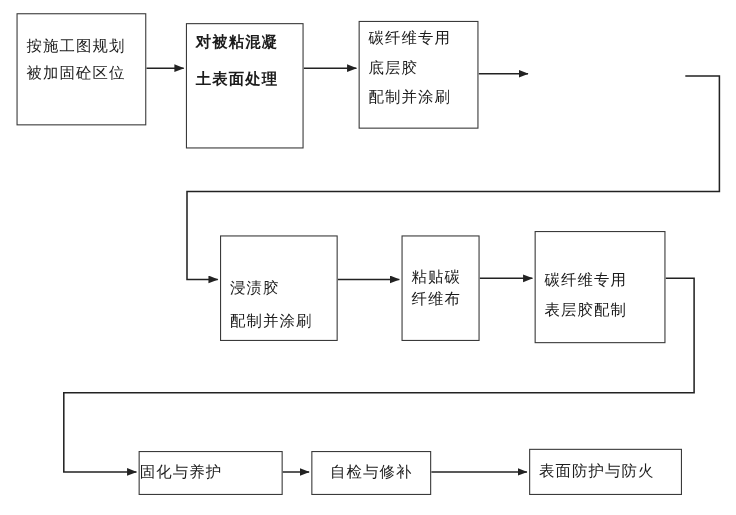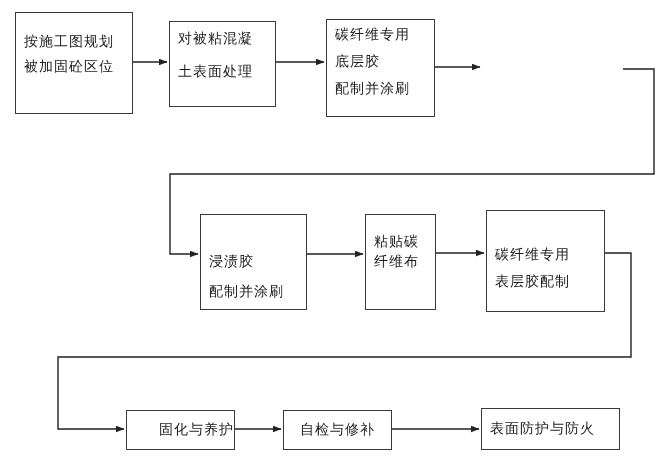--- a/index.html
+++ b/index.html
@@ -29,27 +29,27 @@
     background: #ffffff;
     color: #1c1c1c;
     font-size: 14px;
     letter-spacing: 1px;
     white-space: pre-line;
     padding-left: 8px;
     padding-right: 4px;
   }
   
   .b1  { left: 15px;  top: 12px;  width: 118px; height: 102px; padding-top: 16px;  line-height: 25px; }
-  .b2  { left: 169px; top: 21px;  width: 107px; height: 86px;  padding-top: 0;    line-height: 33px; }
+  .b2  { left: 169px; top: 21px;  width: 107px; height: 114px;  padding-top: 0;    line-height: 33px; font-weight: bold; }
   .b3  { left: 326px; top: 19px;  width: 109px; height: 98px;  padding-top: 1px;  line-height: 27px; }
   .b4  { left: 482px; top: 19px;  width: 141px; height: 98px;  padding-top: 6px;  line-height: 21px; }
   .b5  { left: 200px; top: 214px; width: 107px; height: 96px;  padding-top: 31px; line-height: 30px; }
-  .b6  { left: 365px; top: 214px; width: 71px;  height: 96px;  padding-top: 16px; line-height: 20px; }
+  .b6  { left: 365px; top: 214px; width: 71px;  height: 96px;  padding-top: 26px; line-height: 20px; }
   .b7  { left: 486px; top: 210px; width: 119px; height: 102px; padding-top: 30px; line-height: 27px; }
-  .b8  { left: 126px; top: 410px; width: 109px; height: 40px;  line-height: 37px; text-align: right; padding-left: 0; padding-right: 0; }
+  .b8  { left: 126px; top: 410px; width: 131px; height: 40px;  line-height: 37px; text-align: left; padding-left: 0; padding-right: 0; }
   .b9  { left: 283px; top: 410px; width: 109px; height: 40px;  line-height: 37px; text-align: center; padding-left: 0; padding-right: 0; }
   .b10 { left: 481px; top: 408px; width: 139px; height: 42px;  line-height: 39px; padding-left: 8px; }
   .wires polyline {
     fill: none;
     stroke: #222222;
     stroke-width: 1.4;
   }
   .wires .arrowhead {
     fill: #222222;
   }

